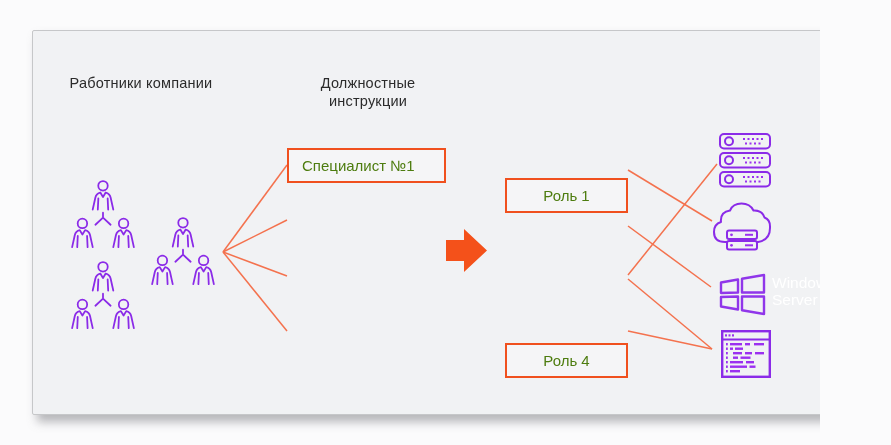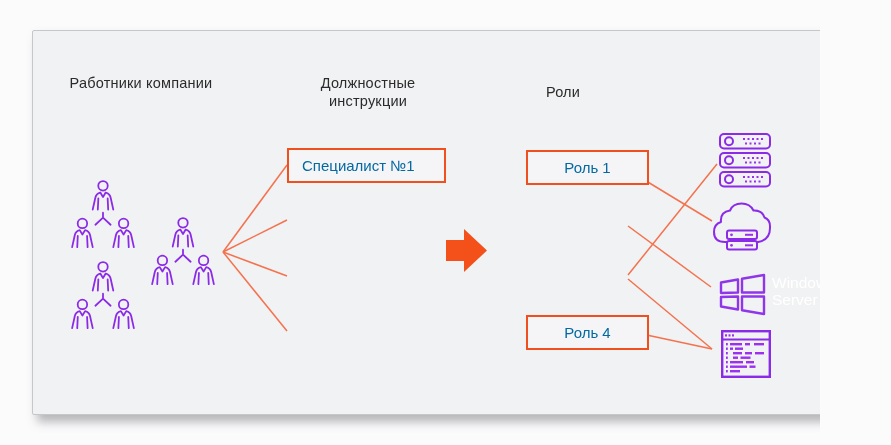--- a/index.html
+++ b/index.html
@@ -6,23 +6,23 @@
   .stage{position:relative;width:820px;height:445px;overflow:hidden;
          font-family:"Liberation Sans", sans-serif;color:#2B2B2B;}
   .card{position:absolute;left:32px;top:30px;width:820px;height:383px;
         background:#F1F2F4;border:1px solid #C6C7C9;border-radius:2px;
         box-shadow:5px 7px 10px rgba(115,115,122,0.5);}
   .lines{position:absolute;left:0;top:0;width:891px;height:445px;z-index:1;pointer-events:none;}
   .hdr{position:absolute;z-index:2;text-align:center;font-size:14.5px;line-height:18px;
        letter-spacing:.2px;color:#2B2B2B;}
   .box{position:absolute;z-index:2;height:31px;background:#F5F5F7;
        border:2px solid #F0501E;display:flex;align-items:center;
-       font-size:15px;color:#0369a1;}
+       font-size:15px;color:#4d7c0f;}
   .sbox{left:287px;width:142px;padding-left:13px;}
-  .rbox{left:526px;width:119px;justify-content:center;}
+  .rbox{left:505px;width:119px;justify-content:center;margin-top:28px;}
   .icon{position:absolute;z-index:2;}
   .winlabel{position:absolute;z-index:2;left:772px;top:275px;width:90px;
             font-size:15.5px;line-height:16.5px;color:#FFFFFF;}
   svg .stroke{stroke:#8B2BE8;stroke-width:2;fill:none;stroke-linecap:round;stroke-linejoin:round;}
   svg .fill{fill:#9B30F0;stroke:none;}
 </style>
 </head>
 <body>
 
 <svg width="0" height="0" style="position:absolute">
@@ -56,21 +56,20 @@
       <path d="M628,226 L711,287"></path>
       <path d="M628,275 L717,164"></path>
       <path d="M628,279 L712,349"></path>
       <path d="M628,331 L712,349"></path>
     </g>
     <polygon fill="#F4511A" points="446,240 464,240 464,229 487,250.5 464,272 464,261 446,261"></polygon>
   </svg>
 
   <div class="hdr" style="left:61px;top:74px;width:160px">Работники компании</div>
   <div class="hdr" style="left:288px;top:74px;width:160px">Должностные инструкции</div>
-  <div class="hdr" style="left:513px;top:83px;width:100px">Роли</div>
 
   <svg class="icon" style="left:68px;top:180px" width="70" height="68" viewBox="0 0 72 76">
       <use href="#sym-team"></use>
     </svg>
   <svg class="icon" style="left:148px;top:217px" width="70" height="68" viewBox="0 0 72 76">
       <use href="#sym-team"></use>
     </svg>
   <svg class="icon" style="left:68px;top:261px" width="70" height="68" viewBox="0 0 72 76">
       <use href="#sym-team"></use>
     </svg>

